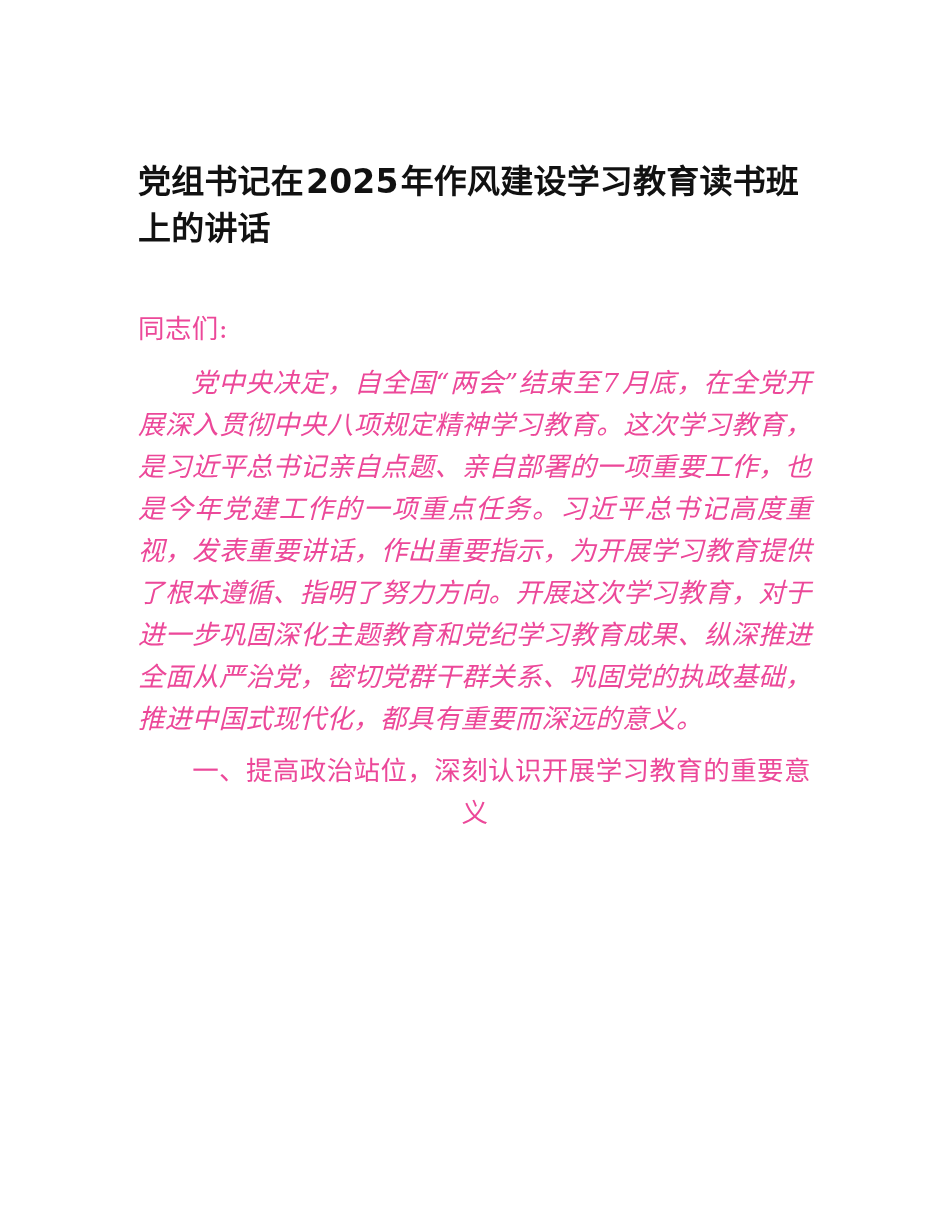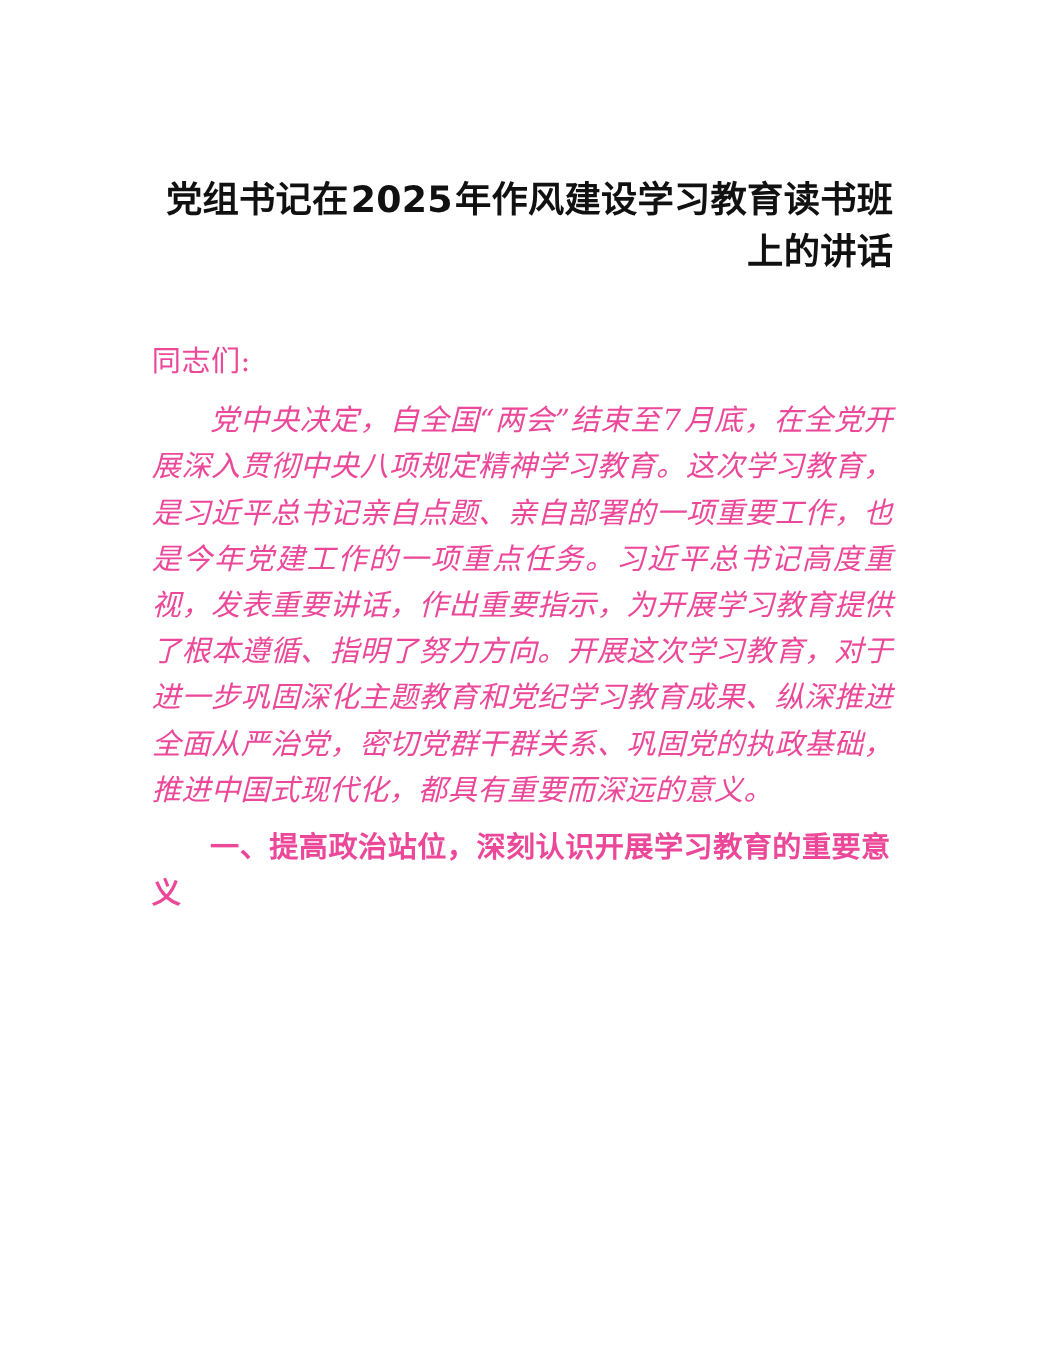--- a/index.html
+++ b/index.html
@@ -32,21 +32,21 @@
   }
 
   
   .doc-title {
     margin: 0;
     padding-top: 158px;
     font-family: "DejaVu Sans", "Liberation Sans", sans-serif;
     font-size: 33px;
     font-weight: bold;
     line-height: 47px;
-    text-align: right;
+    text-align: left;
     letter-spacing: 0.2px;
     color: #111111;
   }
 
   .doc-title .ttl-num {
     font-family: "DejaVu Sans", "Liberation Sans", sans-serif;
     padding: 0 2px;
   }
 
   
@@ -70,22 +70,22 @@
     margin-bottom: 12px;
   }
 
   .para.indent {
     text-indent: 2em;
     font-style: italic;
   }
 
   .para.heading {
     text-indent: 2em;
-    font-weight: bold;
-    text-align: left;
+    font-weight: normal;
+    text-align: center;
     margin-top: 10px;
   }
 
   .num {
     font-family: "DejaVu Serif", "Liberation Serif", serif;
     padding: 0 2px;
   }
 </style>
 </head>
 <body>

